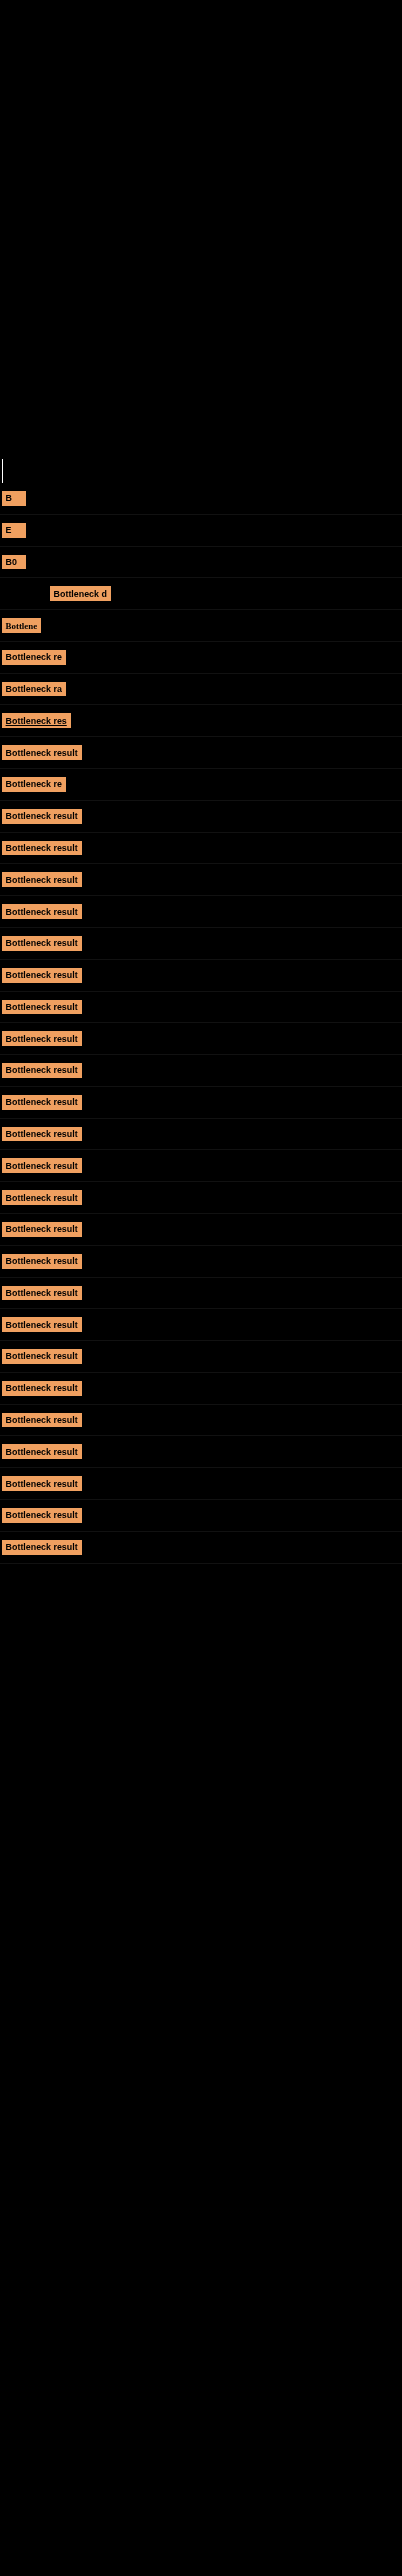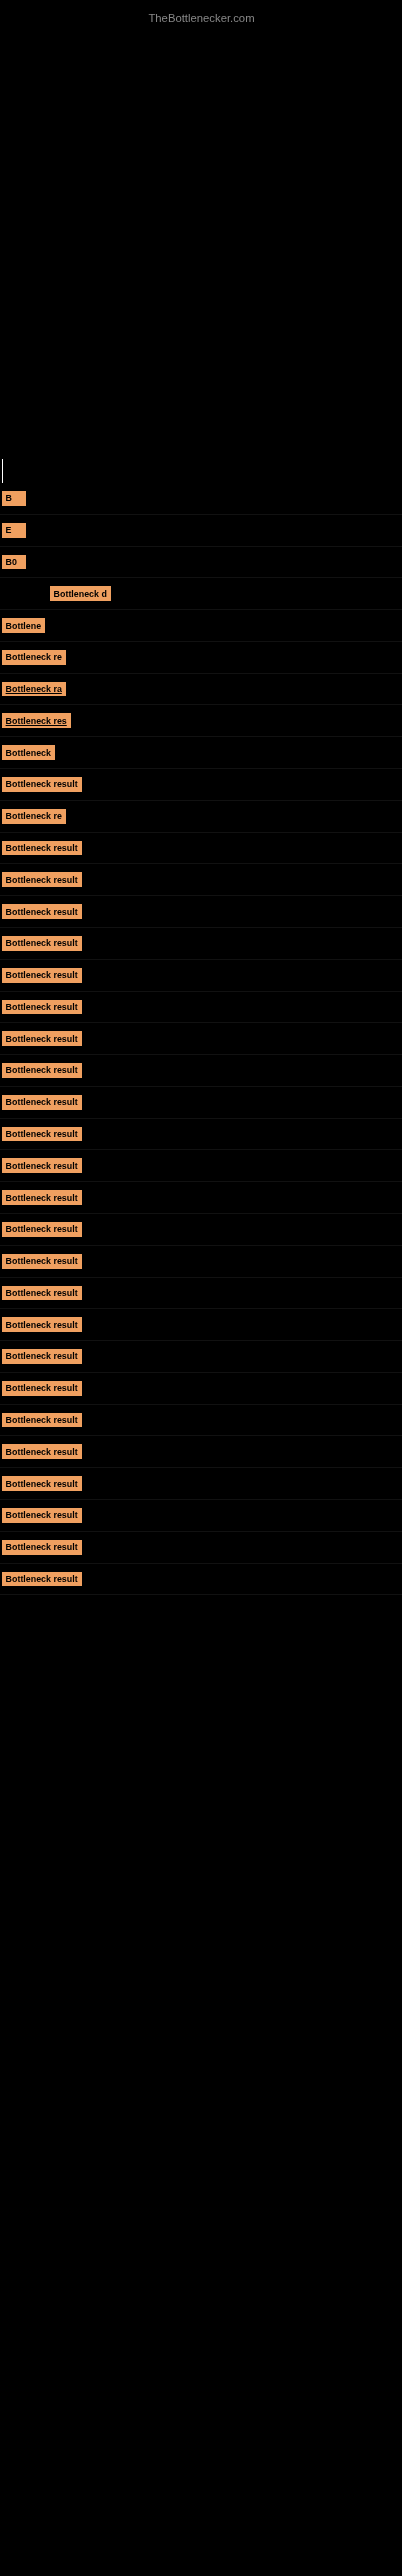--- a/index.html
+++ b/index.html
@@ -67,54 +67,50 @@
       white-space: nowrap;
       overflow: hidden;
       text-overflow: ellipsis;
     }
   </style>
 </head>
 <body>
 
 <div class="main-content">
 
-  <div class="site-title">TheBottlenecker.com</div>
 
   <div class="top-black-block"></div>
 
   <div class="cursor-line"></div>
 
   <div class="results-section" id="results-container">
 
   <div class="result-item">
         <span class="tag" style="max-width: 24px;">B</span>
       </div>
       <div class="result-item">
         <span class="tag" style="max-width: 24px;">E</span>
       </div>
       <div class="result-item">
         <span class="tag" style="max-width: 32px;">B0</span>
       </div>
       <div class="result-item">
         <span class="tag" style="max-width: 89px; margin-left: 48px;">Bottleneck d</span>
       </div>
       <div class="result-item">
-        <span class="tag" style="max-width: 64px;">Bottlene</span>
+        <span class="tag" style="max-width: 64px; font-family: Liberation Serif, serif;">Bottlene</span>
       </div>
       <div class="result-item">
         <span class="tag" style="max-width: 97px;">Bottleneck re</span>
       </div>
       <div class="result-item">
-        <span class="tag" style="max-width: 97px; text-decoration: underline;">Bottleneck ra</span>
+        <span class="tag" style="max-width: 97px;">Bottleneck ra</span>
       </div>
       <div class="result-item">
         <span class="tag" style="max-width: 105px; text-decoration: underline;">Bottleneck res</span>
-      </div>
-      <div class="result-item">
-        <span class="tag" style="max-width: 81px;">Bottleneck</span>
       </div>
       <div class="result-item">
         <span class="tag" style="max-width: 121px;">Bottleneck result</span>
       </div>
       <div class="result-item">
         <span class="tag" style="max-width: 97px;">Bottleneck re</span>
       </div>
       <div class="result-item">
         <span class="tag" style="max-width: 129px;">Bottleneck result</span>
       </div>

